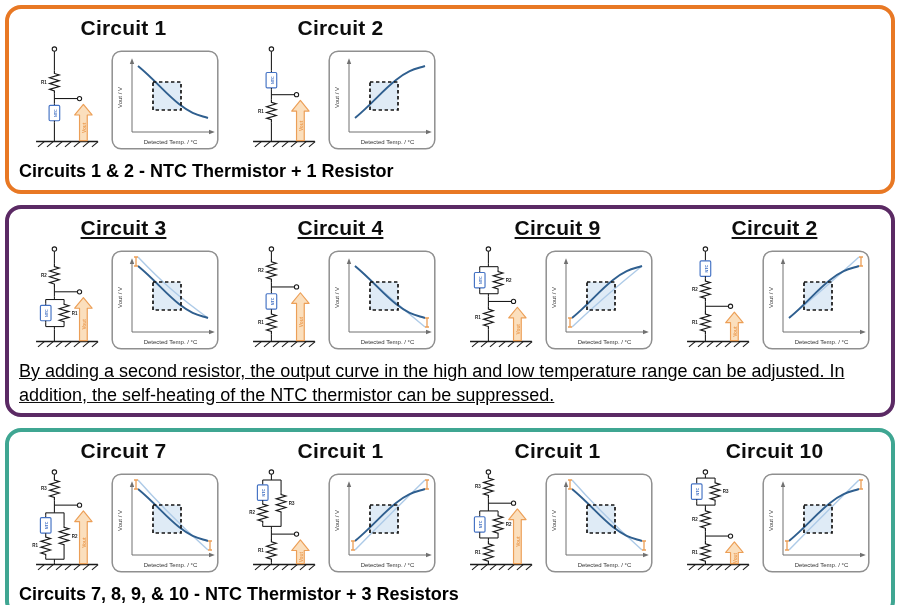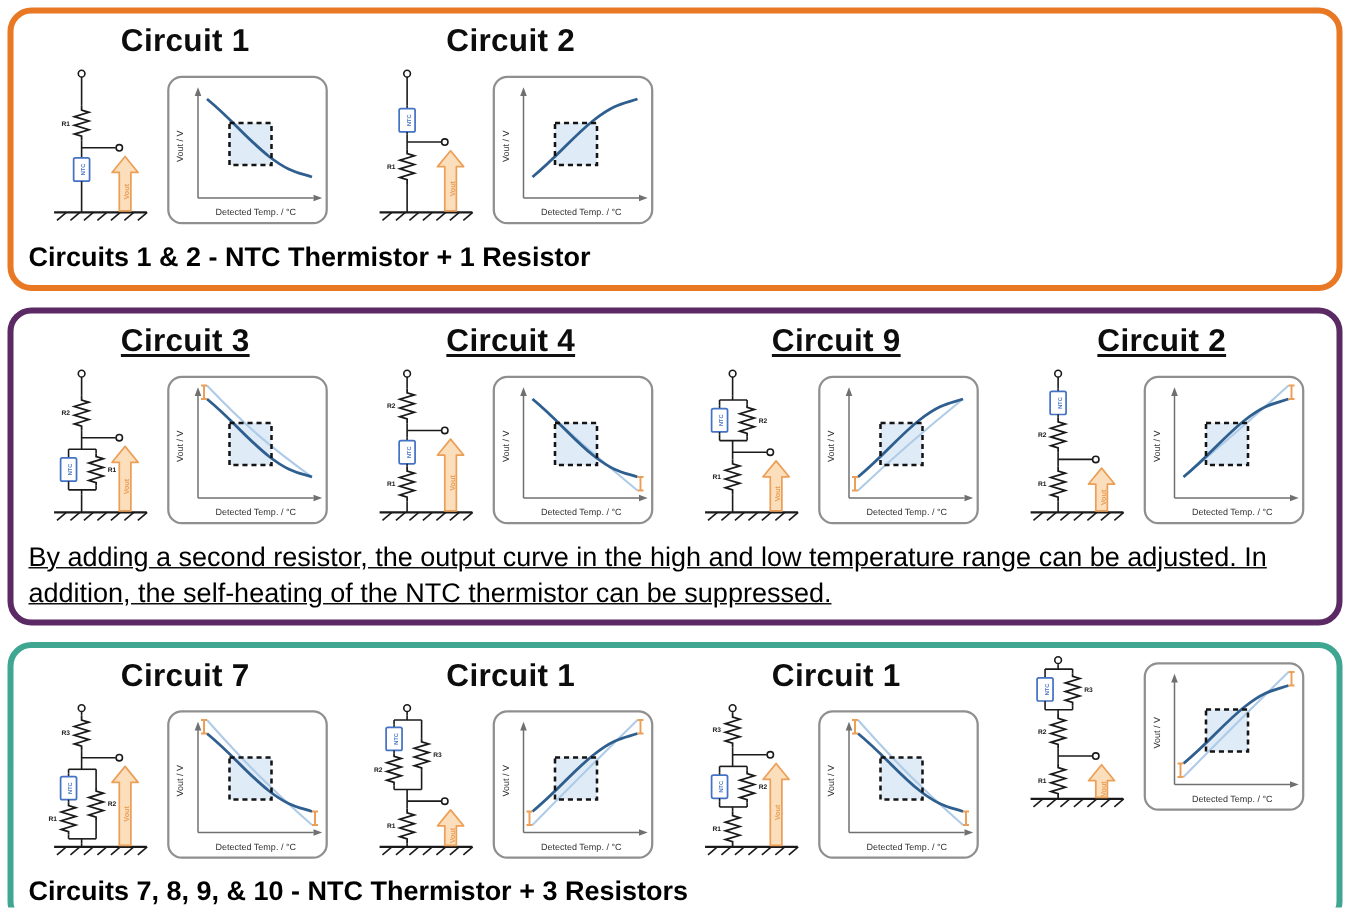--- a/index.html
+++ b/index.html
@@ -499,20 +499,21 @@
               <text x="59.5" y="93.5" font-size="6" fill="#333" text-anchor="middle">Detected Temp. / °C</text>
               <path d="M27,7 C52.0,35.2 68.2,51.4 97,77" fill="none" stroke="#AECBE8" stroke-width="1.4"></path>
               <path d="M27,16 C44,30 54,43 68,54 S88,65 97,68" fill="none" stroke="#2F5F8F" stroke-width="1.9"></path>
               <rect x="42" y="32" width="28" height="28" fill="none" stroke="#141414" stroke-width="1.7" stroke-dasharray="3.4 2.6"></rect>
               <path d="M23,7 h4 M25,7 v9 M23,16 h4" stroke="#EC9F57" stroke-width="1.3" fill="none"></path>
               <path d="M97,68 h4 M99,68 v9 M97,77 h4" stroke="#EC9F57" stroke-width="1.3" fill="none"></path>
             </svg>
           </div>
         </div>
         <div class="circuit">
+          <div class="circuit-title">Circuit 10</div>
           <div class="art">
             <svg class="schem" viewBox="0 0 76 118">
               <circle cx="26" cy="6.3" r="2.3" fill="#fff" stroke="#1a1a1a" stroke-width="1.1"></circle>
               <line x1="26" y1="8.6" x2="26" y2="9.5" stroke="#1a1a1a" stroke-width="1.1"></line>
               <line x1="26" y1="9.5" x2="26" y2="12.5" stroke="#1a1a1a" stroke-width="1.1"></line>
               <line x1="17" y1="12.5" x2="36" y2="12.5" stroke="#1a1a1a" stroke-width="1.1"></line>
               <line x1="17" y1="40.5" x2="36" y2="40.5" stroke="#1a1a1a" stroke-width="1.1"></line>
               <line x1="26" y1="40.5" x2="26" y2="43.5" stroke="#1a1a1a" stroke-width="1.1"></line>
               <line x1="17" y1="12.5" x2="17" y2="16.5" stroke="#1a1a1a" stroke-width="1.1"></line>
               <line x1="17" y1="16.5" x2="17" y2="18.5" stroke="#1a1a1a" stroke-width="1.1"></line>

